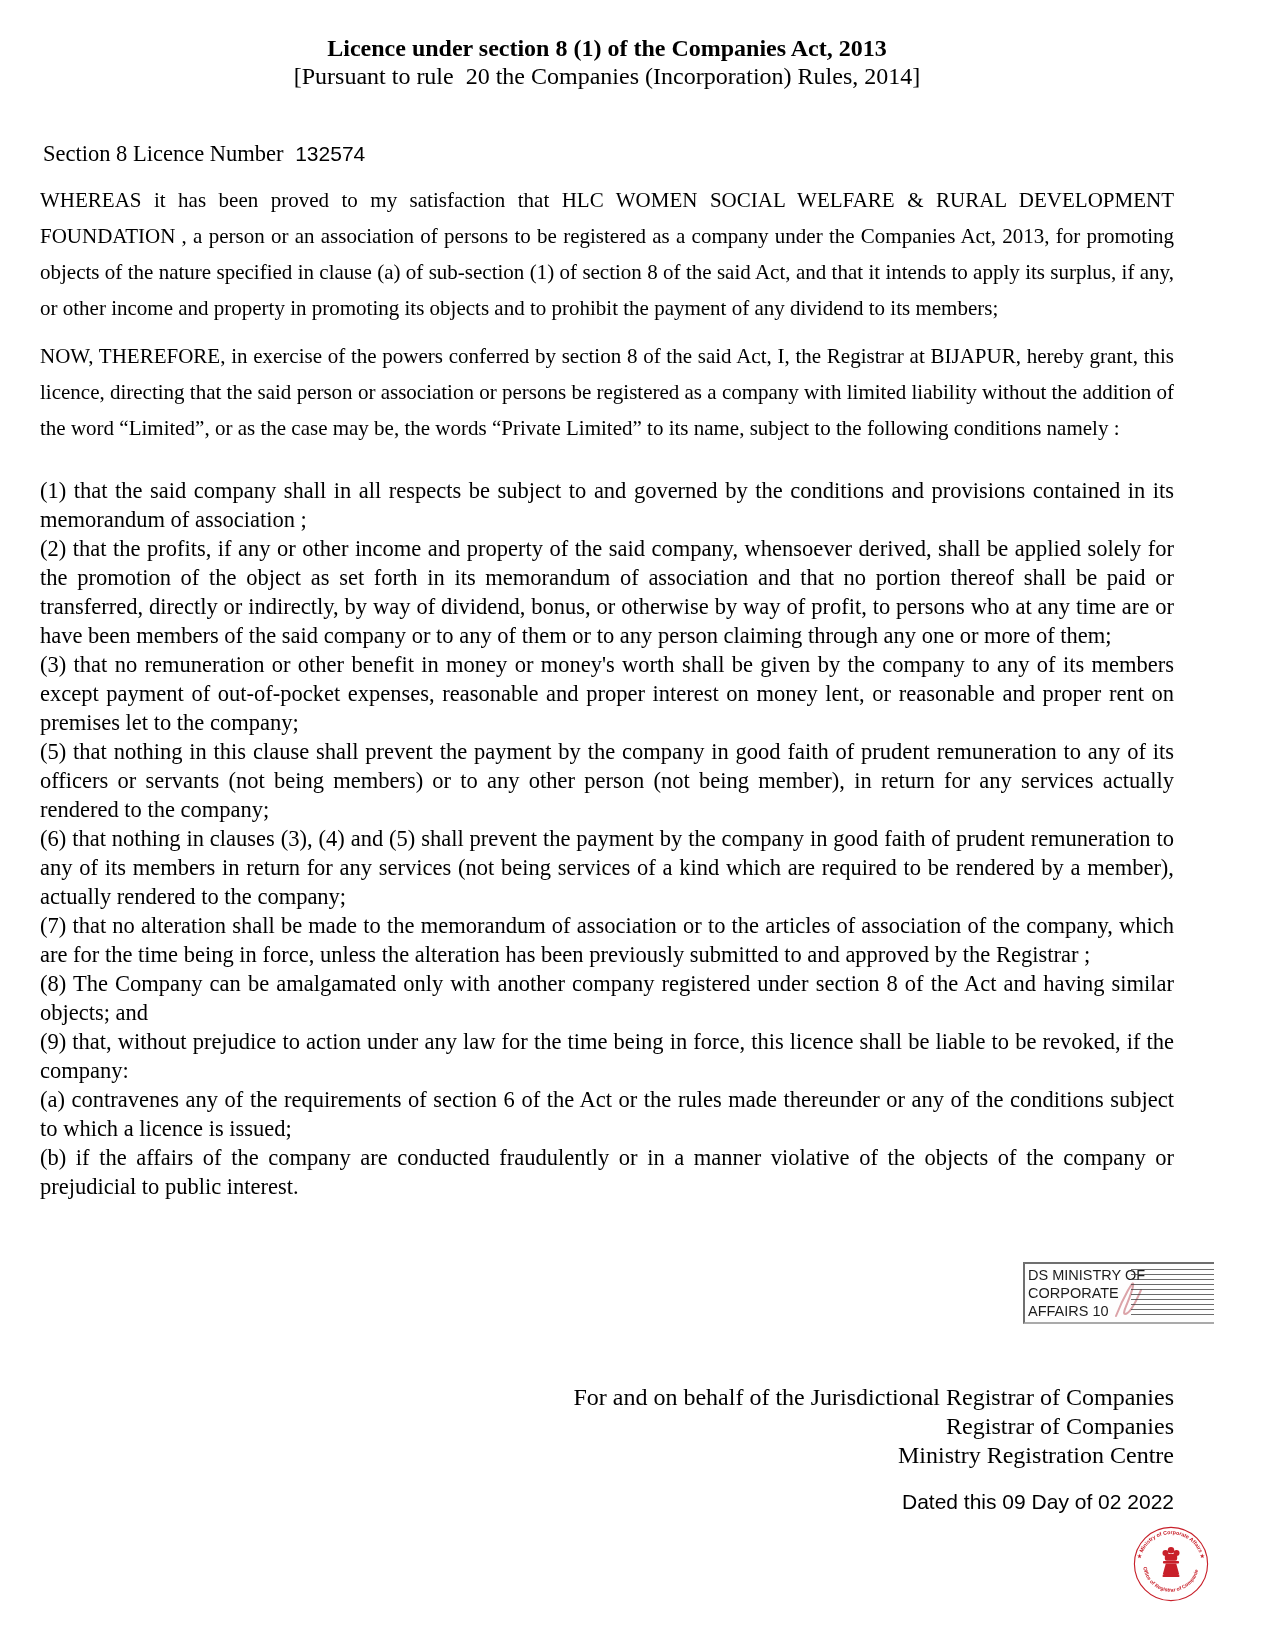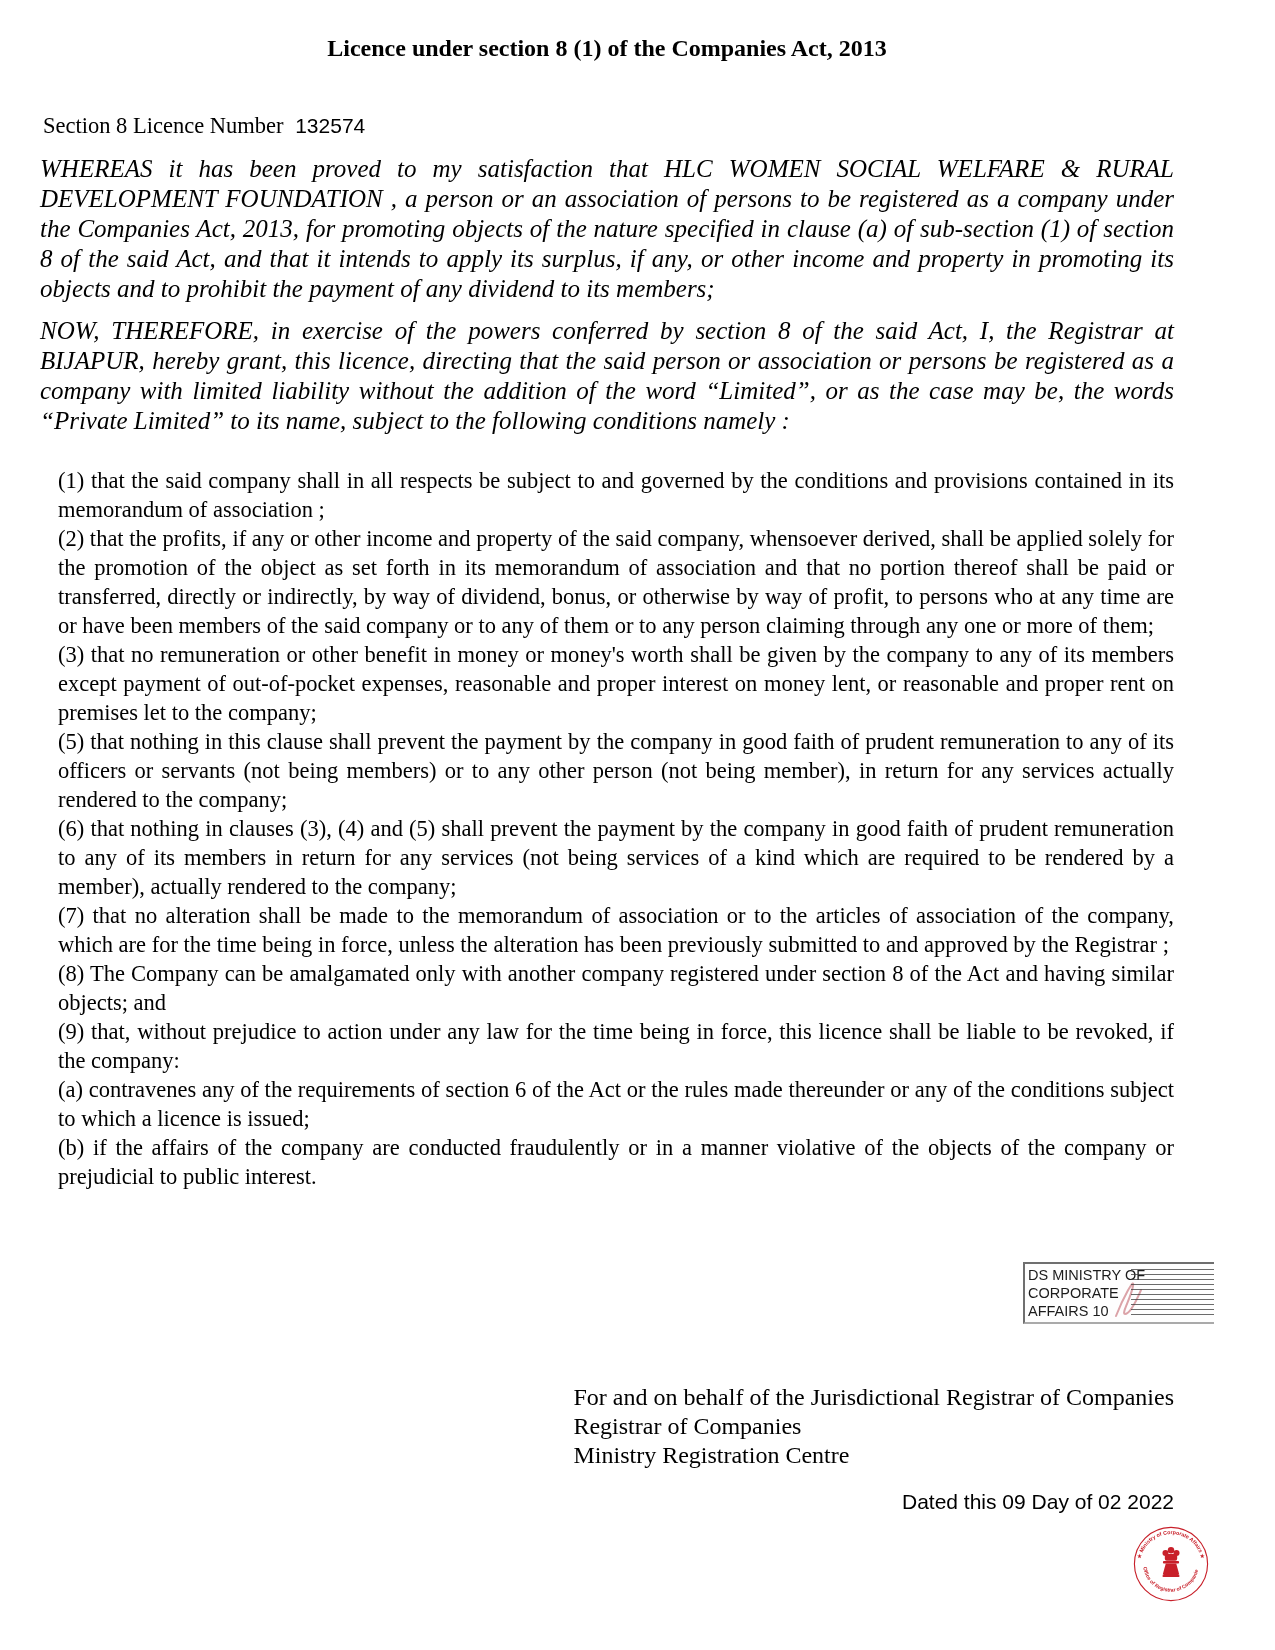--- a/index.html
+++ b/index.html
@@ -35,33 +35,31 @@
     font-size: 22.5px;
     line-height: 28px;
     padding-left: 3px;
   }
   .licence-number {
     font-family: "Liberation Sans", "DejaVu Sans", sans-serif;
     font-size: 21px;
     margin-left: 6px;
   }
   .para {
-    font-size: 25px;
-    line-height: 30px;
+    font-size: 21px;
+    line-height: 36px;
     text-align: justify;
-    font-style: italic;
   }
   .para-whereas { margin-top: 14px; }
   .para-now { margin-top: 12px; }
   .conditions { margin-top: 30px; }
   .condition {
     font-size: 22.5px;
     line-height: 29px;
     text-align: justify;
-    margin-left: 18px;
   }
   
   .sig-box {
     position: absolute;
     left: 1023px;
     top: 1262px;
     width: 214px;
     height: 62px;
     border: 2px solid;
     border-color: #6f6f6f #aaaaaa #aaaaaa #6f6f6f;
@@ -98,21 +96,21 @@
   .sig-flourish {
     position: absolute;
     left: -6px; top: 2px;
     width: 34px; height: 52px;
   }
   
   .closing {
     position: absolute;
     right: 40px;
     top: 1383px;
-    text-align: left;
+    text-align: right;
     font-size: 24px;
     line-height: 29px;
   }
   .dated {
     position: absolute;
     right: 40px;
     top: 1490px;
     text-align: right;
     font-family: "Liberation Sans", "DejaVu Sans", sans-serif;
     font-size: 21px;
@@ -128,20 +126,21 @@
 </style>
 </head>
 <body>
 
 <div class="page">
 
   <div class="content">
 
     <div class="title-block">
       <div class="doc-title">Licence under section 8 (1) of the Companies Act, 2013</div>
+      <div class="doc-subtitle">[Pursuant to rule  20 the Companies (Incorporation) Rules, 2014]</div>
     </div>
 
     <div class="licence-line">
       <span>Section 8 Licence Number</span>
       <span class="licence-number">132574</span>
     </div>
 
     <p class="para para-whereas">WHEREAS it has been proved to my satisfaction that HLC WOMEN SOCIAL WELFARE &amp; RURAL DEVELOPMENT FOUNDATION , a person or an association of persons to be registered as a company under the Companies Act, 2013, for promoting objects of the nature specified in clause (a) of sub-section (1) of section 8 of the said Act, and that it intends to apply its surplus, if any, or other income and property in promoting its objects and to prohibit the payment of any dividend to its members;</p>
 
     <p class="para para-now">NOW, THEREFORE, in exercise of the powers conferred by section 8 of the said Act, I, the Registrar at BIJAPUR, hereby grant, this licence, directing that the said person or association or persons be registered as a company with limited liability without the addition of the word “Limited”, or as the case may be, the words “Private Limited” to its name, subject to the following conditions  namely :</p>

